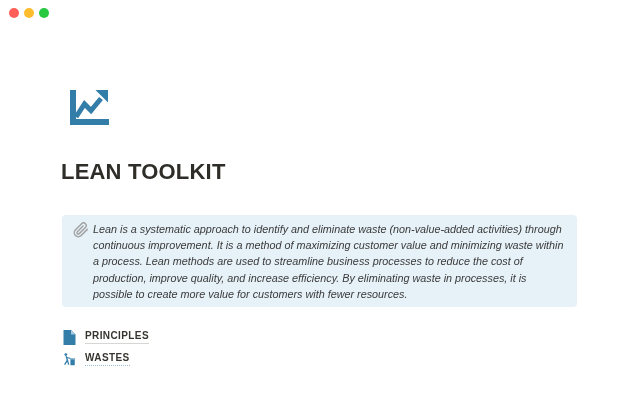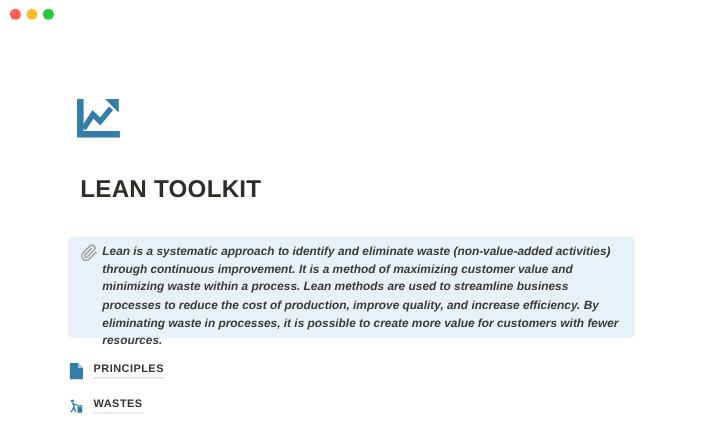--- a/index.html
+++ b/index.html
@@ -24,21 +24,21 @@
   }
 
   
   .page-icon-large {
     position: absolute; left: 66px; top: 87px;
     width: 46px; height: 42px; color: var(--accent, #337ea9);
   }
 
   
   .page-title {
-    position: absolute; left: 73px; top: 157px;
+    position: absolute; left: 61px; top: 157px;
     font-size: 22px; font-weight: 700; letter-spacing: 0.2px;
     color: #2f2d28; line-height: 30px;
   }
 
   
   .callout {
     position: absolute; left: 62px; top: 215px;
     width: 515px; height: 92px;
     background: var(--callout-bg, #e6f1f8);
     border-radius: 4px;
@@ -46,27 +46,26 @@
   .callout-icon {
     position: absolute; left: 11px; top: 7px;
     width: 16px; height: 16px; color: #a2a2a2;
   }
   .callout-text {
     position: absolute; left: 31px; top: 6px;
     width: 474px;
     font-style: italic;
     font-size: 10.8px; line-height: 16.2px;
     color: #3a3a3a;
-    font-weight: bold;
   }
 
   
   .links {
     position: absolute; left: 62px; top: 329px;
-    display: flex; flex-direction: column; gap: 16px;
+    display: flex; flex-direction: column; gap: 6px;
   }
   .link-row {
     display: flex; align-items: center; gap: 9px;
     height: 16px; cursor: pointer;
   }
   .li-icon { width: 14px; height: 15px; flex: 0 0 auto; color: var(--accent, #337ea9); display: inline-flex; }
   .li-label {
     font-size: 10px; font-weight: 700; letter-spacing: 0.4px;
     color: #37352f; padding-bottom: 2px;
   }

